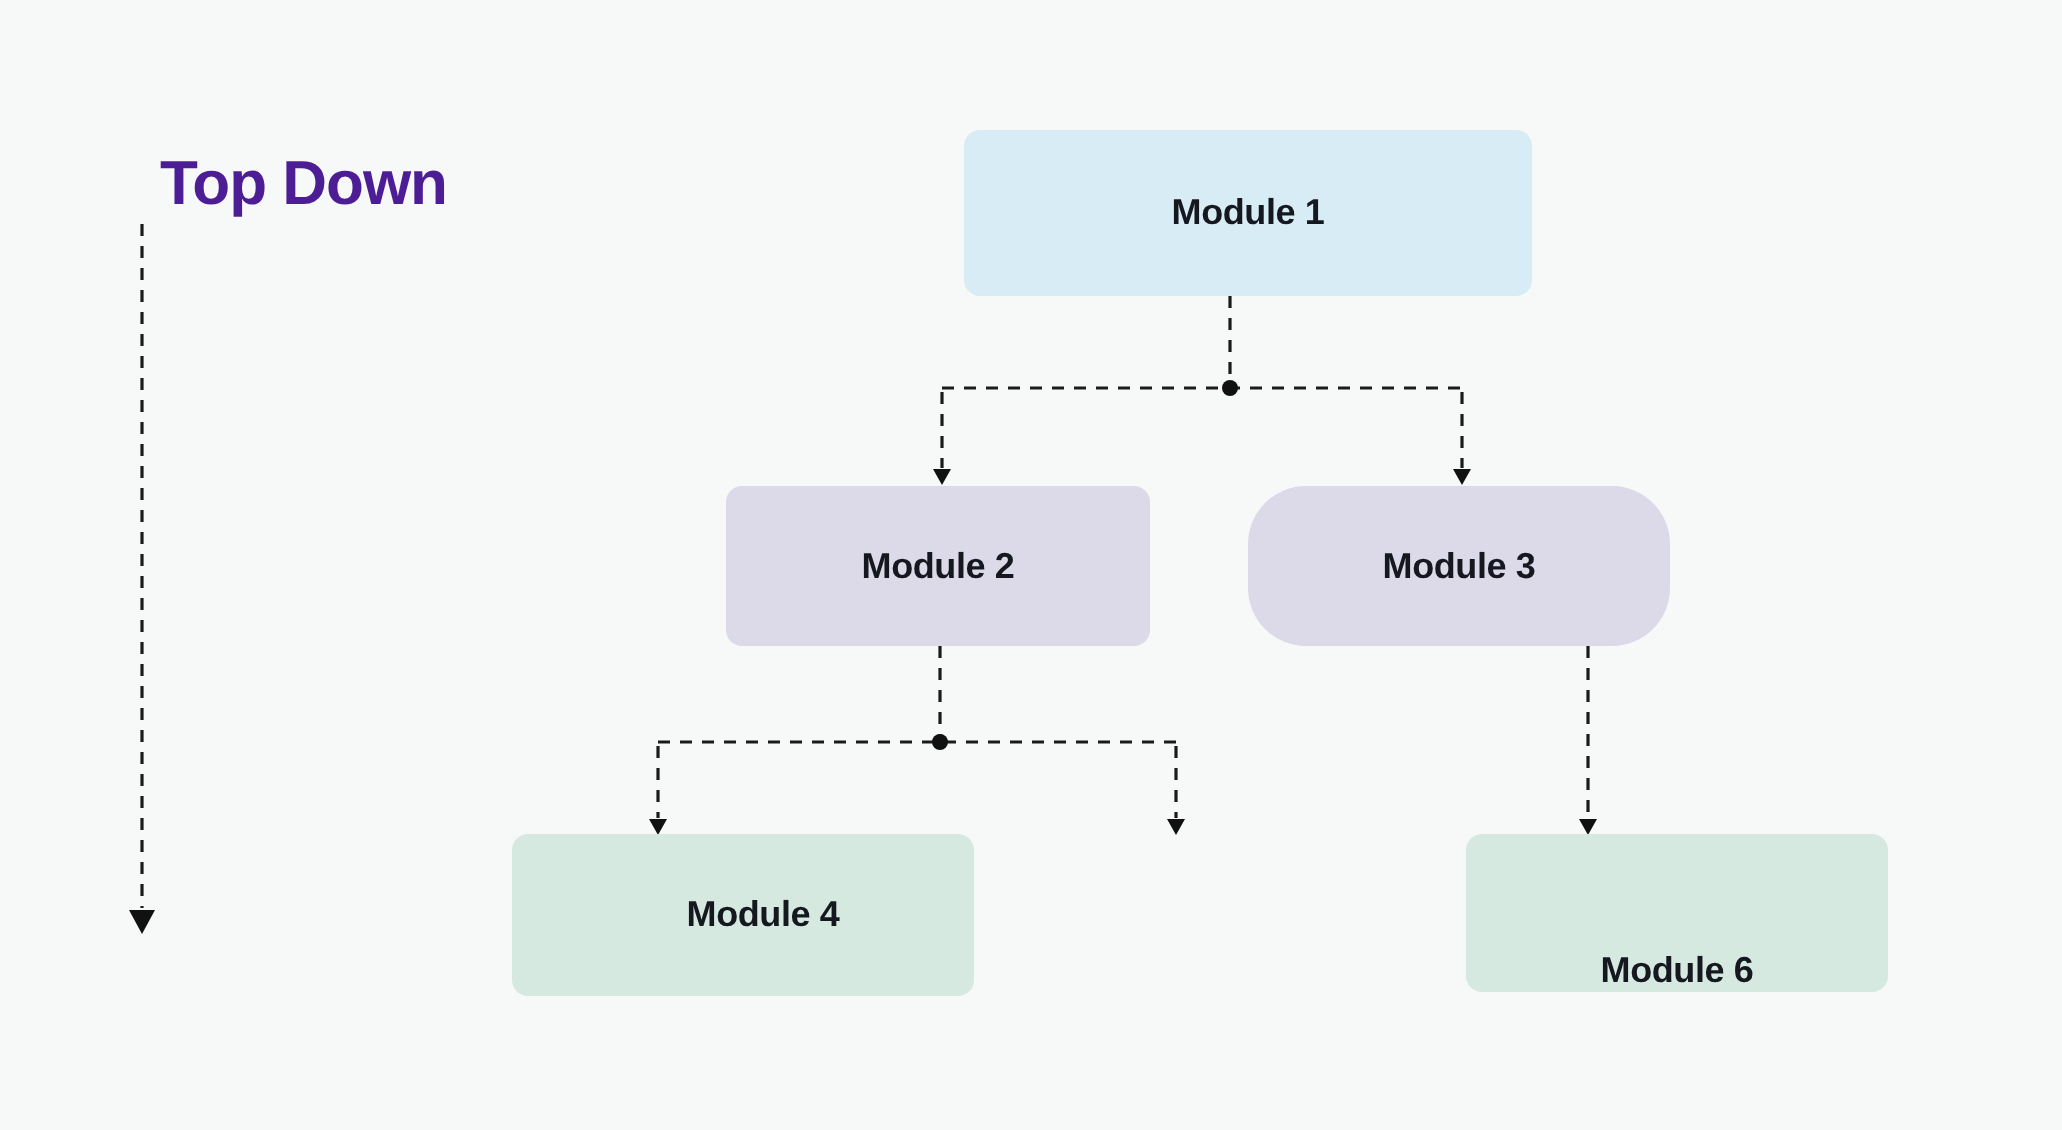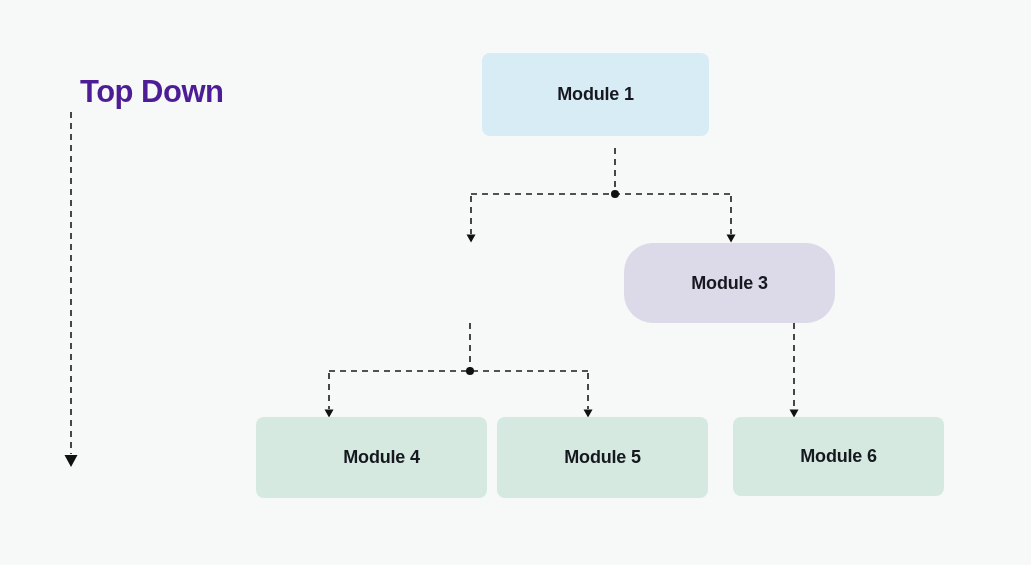--- a/index.html
+++ b/index.html
@@ -53,21 +53,21 @@
     display: flex;
     align-items: center;
     justify-content: center;
   }
   .node-label {
     font-size: 18px;
     font-weight: 700;
     color: #15181e;
     letter-spacing: -0.2px;
   }
-  .node-m1 { left: 482px; top: 53px;  width: 227px; height: 83px; align-items: center; }
+  .node-m1 { left: 482px; top: 65px;  width: 284px; height: 83px; align-items: center; }
   .node-m2 { left: 363px; top: 243px; width: 212px; height: 80px; }
   .node-m3 { left: 624px; top: 243px; width: 211px; height: 80px; border-radius: 29px; }
   .node-m4 { left: 256px; top: 417px; width: 211px; height: 81px; padding-left: 20px; }
   .node-m5 { left: 497px; top: 417px; width: 211px; height: 81px; }
   .node-m6 { left: 733px; top: 417px; width: 211px; height: 79px; }
 </style>
 </head>
 <body>
 
 <div class="canvas">
@@ -96,30 +96,30 @@
     <polygon class="arrowhead" points="583.5,409.5 592.5,409.5 588,417.5"></polygon>
 
     <path class="edge" d="M794 323 V409"></path>
     <polygon class="arrowhead" points="789.5,409.5 798.5,409.5 794,417.5"></polygon>
   </svg>
 
   <div class="node node-m1" style="background: rgb(216, 236, 245);">
     <span class="node-label">Module 1</span>
   </div>
 
+  <div class="node node-m2" style="background: rgb(220, 217, 232);">
+    <span class="node-label">Module 2</span>
+  </div>
 
   <div class="node node-m3" style="background: rgb(220, 217, 232);">
     <span class="node-label">Module 3</span>
   </div>
 
   <div class="node node-m4" style="background: rgb(213, 233, 224);">
     <span class="node-label">Module 4</span>
   </div>
 
-  <div class="node node-m5" style="background: rgb(213, 233, 224);">
-    <span class="node-label">Module 5</span>
-  </div>
 
-  <div class="node node-m6" style="background: rgb(213, 233, 224);">
+  <div class="node node-m6" style="background: rgb(213, 233, 224); align-items: flex-end;">
     <span class="node-label">Module 6</span>
   </div>
 
 </div>
 
 </body></html>

